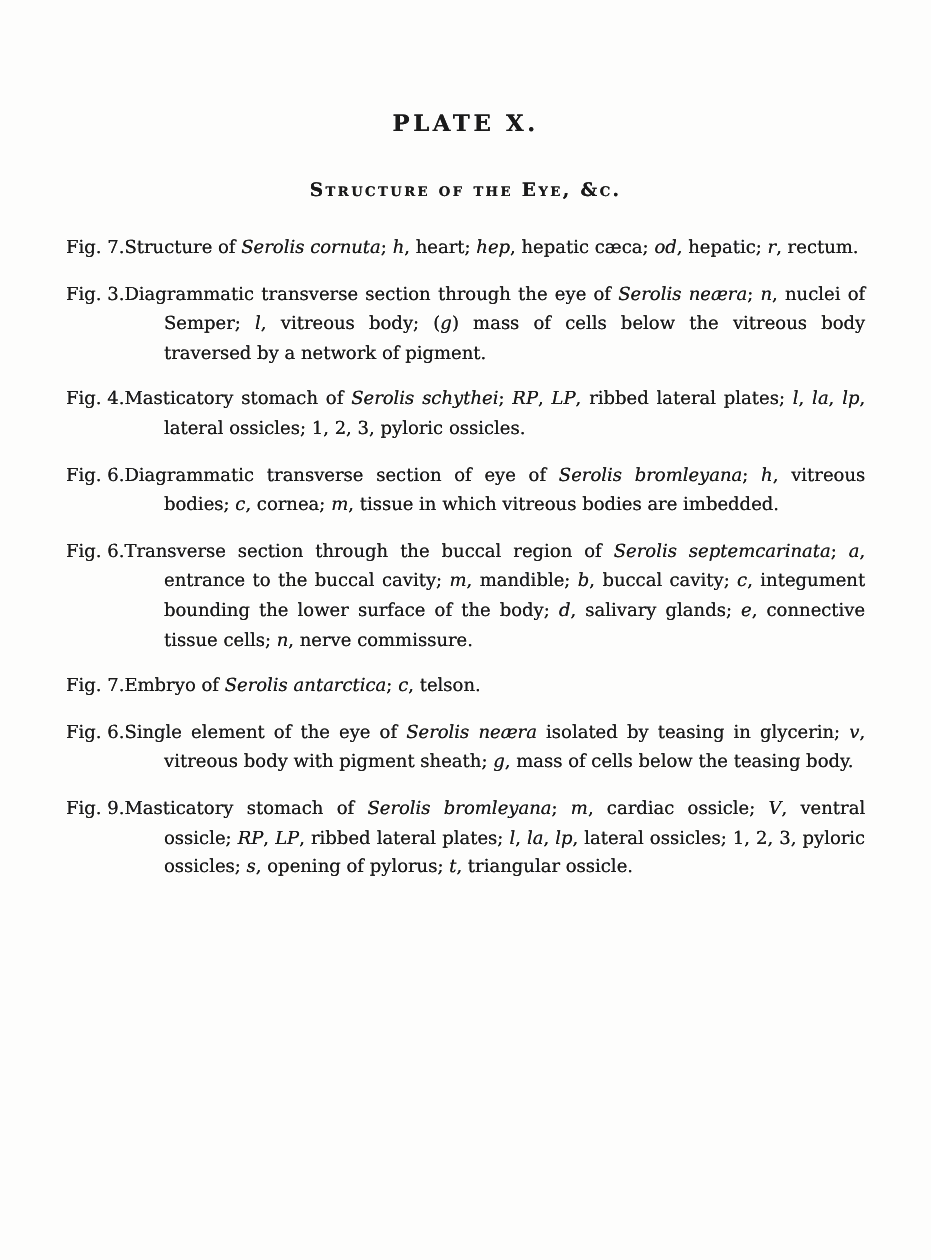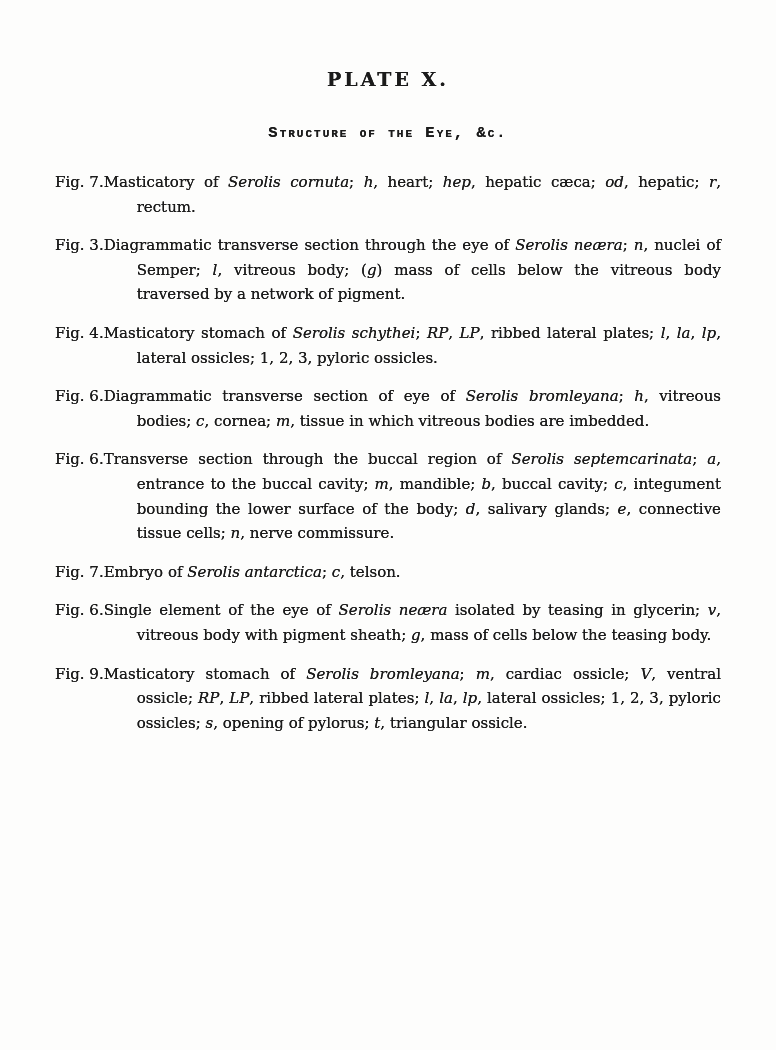--- a/index.html
+++ b/index.html
@@ -7,40 +7,39 @@
     width: 776px; height: 1050px;
     background: #ffffff;
     overflow: hidden;
   }
   .page {
     box-sizing: border-box;
     width: 776px; height: 1050px;
     background: #fdfdfc;
     color: #1b1b1b;
     font-family: "DejaVu Serif", "Liberation Serif", serif;
-    padding-top: 69px;
+    padding-top: 93px;
     text-shadow: 0 0 0.5px currentColor; 
   }
   .title {
     margin: 0;
     text-align: center;
     font-size: 19px;
     font-weight: 700;
     letter-spacing: 3px;
     line-height: 21px;
   }
   .subtitle {
     margin: 33px 0 0 0;
     text-align: center;
     font-size: 15.5px;
     font-weight: 600;
     font-variant: small-caps;
     letter-spacing: 2px;
     line-height: 21px;
-    font-family: Liberation Mono, monospace;
   }
   .figures {
     margin: 26px 55px 0 55px;
   }
   .entry {
     display: flex;
     align-items: flex-start;
     margin: 0 0 14px 0;
     font-size: 15px;
     line-height: 24.6px;
@@ -60,21 +59,21 @@
 </style>
 </head>
 <body>
 
 <div class="page">
   <h1 class="title">PLATE X.</h1>
   <h2 class="subtitle">Structure of the Eye, &amp;c.</h2>
   <div class="figures">
       <div class="entry">
         <span class="label">Fig. 7.</span>
-        <p class="body"><span>Masticatory of </span><i>Serolis cornuta</i><span>; </span><i>h</i><span>, heart; </span><i>hep</i><span>, hepatic cæca; </span><i>od</i><span>, hepatic; </span><i>r</i><span>, rectum.</span></p>
+        <p class="body"><span>Structure of </span><i>Serolis cornuta</i><span>; </span><i>h</i><span>, heart; </span><i>hep</i><span>, hepatic cæca; </span><i>od</i><span>, hepatic; </span><i>r</i><span>, rectum.</span></p>
       </div>
       <div class="entry">
         <span class="label">Fig. 3.</span>
         <p class="body"><span>Diagrammatic transverse section through the eye of </span><i>Serolis neæra</i><span>; </span><i>n</i><span>, nuclei of Semper; </span><i>l</i><span>, vitreous body; (</span><i>g</i><span>) mass of cells below the vitreous body traversed by a network of pigment.</span></p>
       </div>
       <div class="entry">
         <span class="label">Fig. 4.</span>
         <p class="body"><span>Masticatory stomach of </span><i>Serolis schythei</i><span>; </span><i>RP</i><span>, </span><i>LP</i><span>, ribbed lateral plates; </span><i>l</i><span>, </span><i>la</i><span>, </span><i>lp</i><span>, lateral ossicles; 1, 2, 3, pyloric ossicles.</span></p>
       </div>
       <div class="entry">

